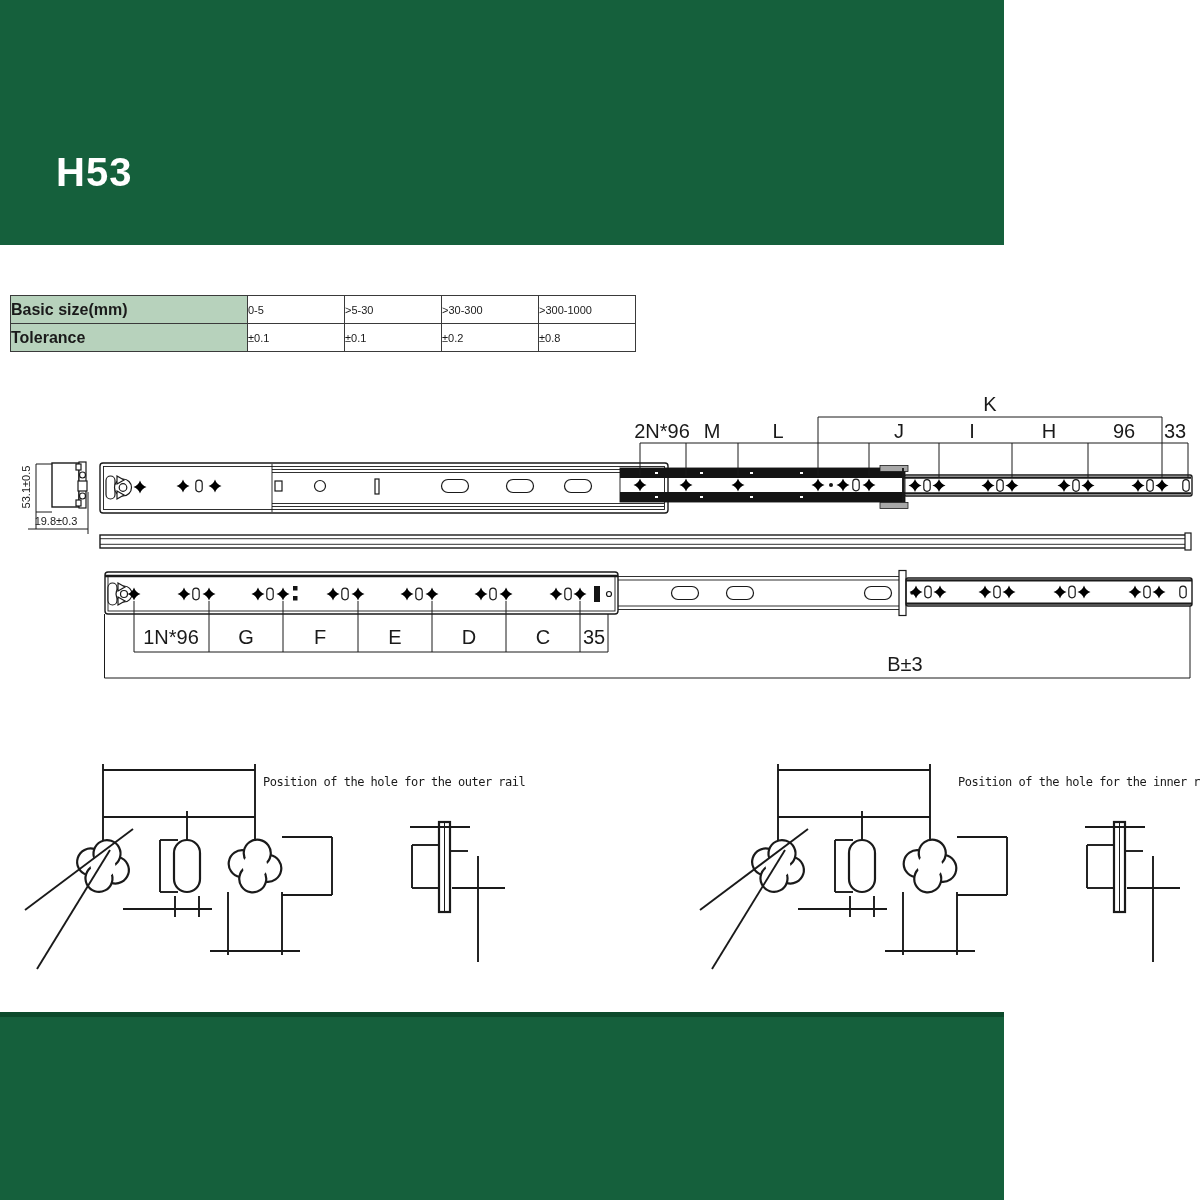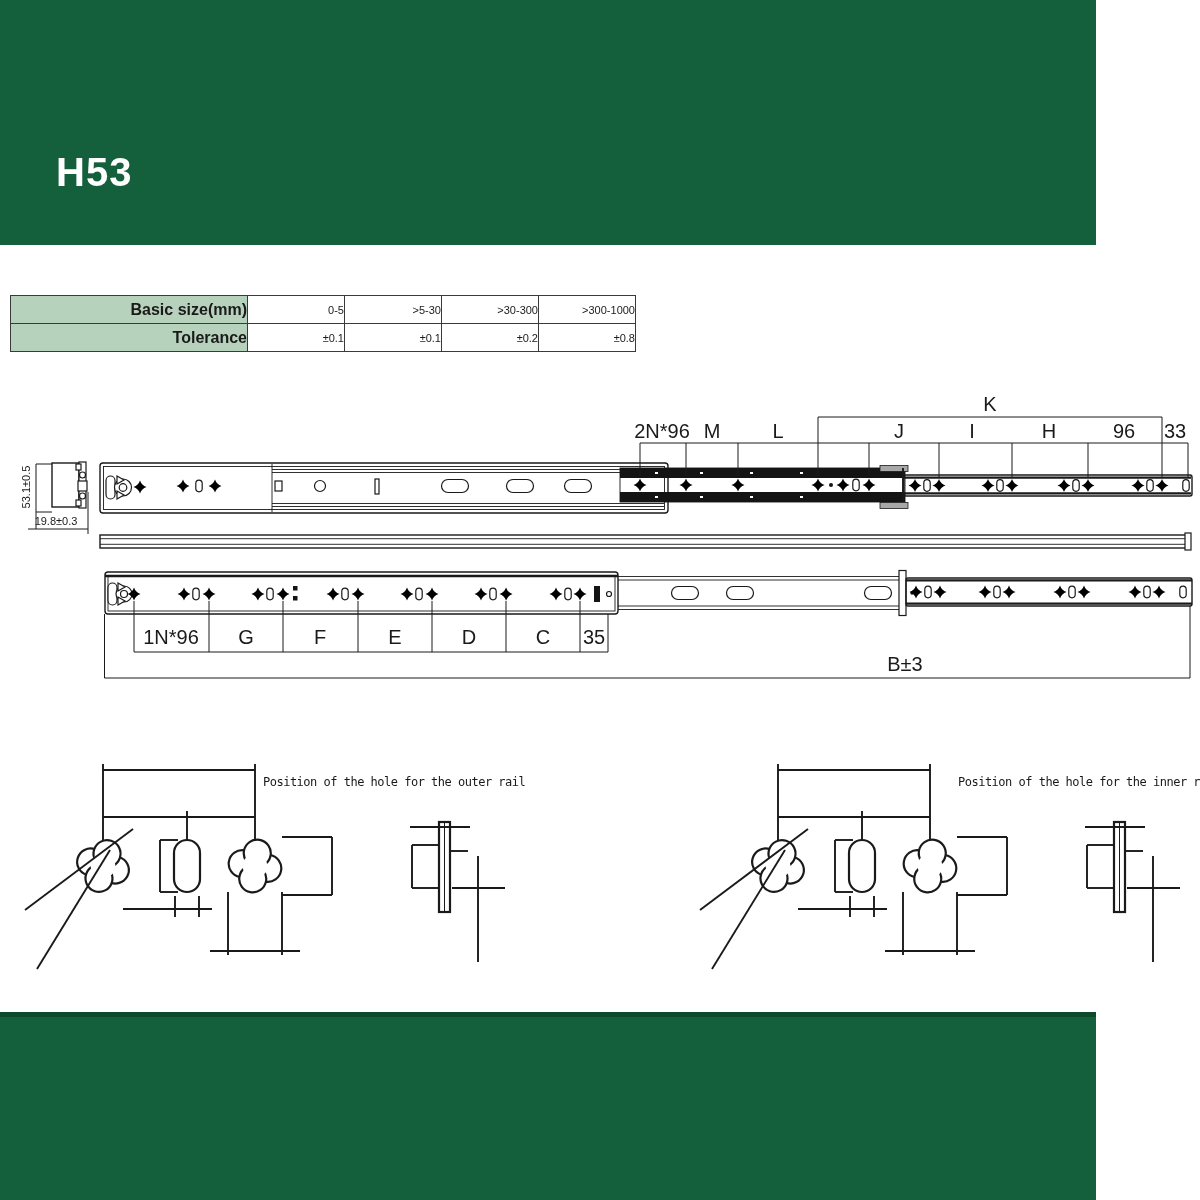--- a/index.html
+++ b/index.html
@@ -1,26 +1,26 @@
 <!DOCTYPE html>
 <html><head>
 <meta charset="utf-8">
 <style>
   html,body{margin:0;padding:0;background:#fff;}
   #page{position:relative;width:1200px;height:1200px;background:#ffffff;overflow:hidden;
         font-family:"Liberation Sans",sans-serif;color:#1a1a1a;}
   
-  .band{position:absolute;left:0;width:1096px;background:#15603C;}
+  .band{position:absolute;left:0;width:1004px;background:#15603C;}
   #header-band{top:0;height:245px;}
   #footer-band{top:1012px;height:188px;border-top:5px solid #0C4A2B;box-sizing:border-box;}
   #model-title{position:absolute;left:56px;top:152px;font-size:40px;font-weight:700;
                color:#ffffff;letter-spacing:1px;line-height:1;}
   
   #tol-table{position:absolute;left:10px;top:295px;border-collapse:collapse;table-layout:fixed;}
-  #tol-table td,#tol-table th{border:1.3px solid #3a3a3a;height:27px;text-align:right;
+  #tol-table td,#tol-table th{border:1.3px solid #3a3a3a;height:27px;text-align:left;
                vertical-align:middle;padding:0;background:#fff;}
   #tol-table th{background:#B7D2BC;font-weight:700;font-size:16px;width:236px;}
   #tol-table td{font-size:11px;width:96px;}
   
   #drawing{position:absolute;left:0;top:380px;}
   .thin{stroke:#1a1a1a;stroke-width:.9;fill:none}
   .med{stroke:#1a1a1a;stroke-width:1.4;fill:none}
   .bold2{stroke:#1a1a1a;stroke-width:2.4;fill:none}
   .dim{stroke:#1a1a1a;stroke-width:1;fill:none}
   .dim2{stroke:#1a1a1a;stroke-width:1.9;fill:none}

